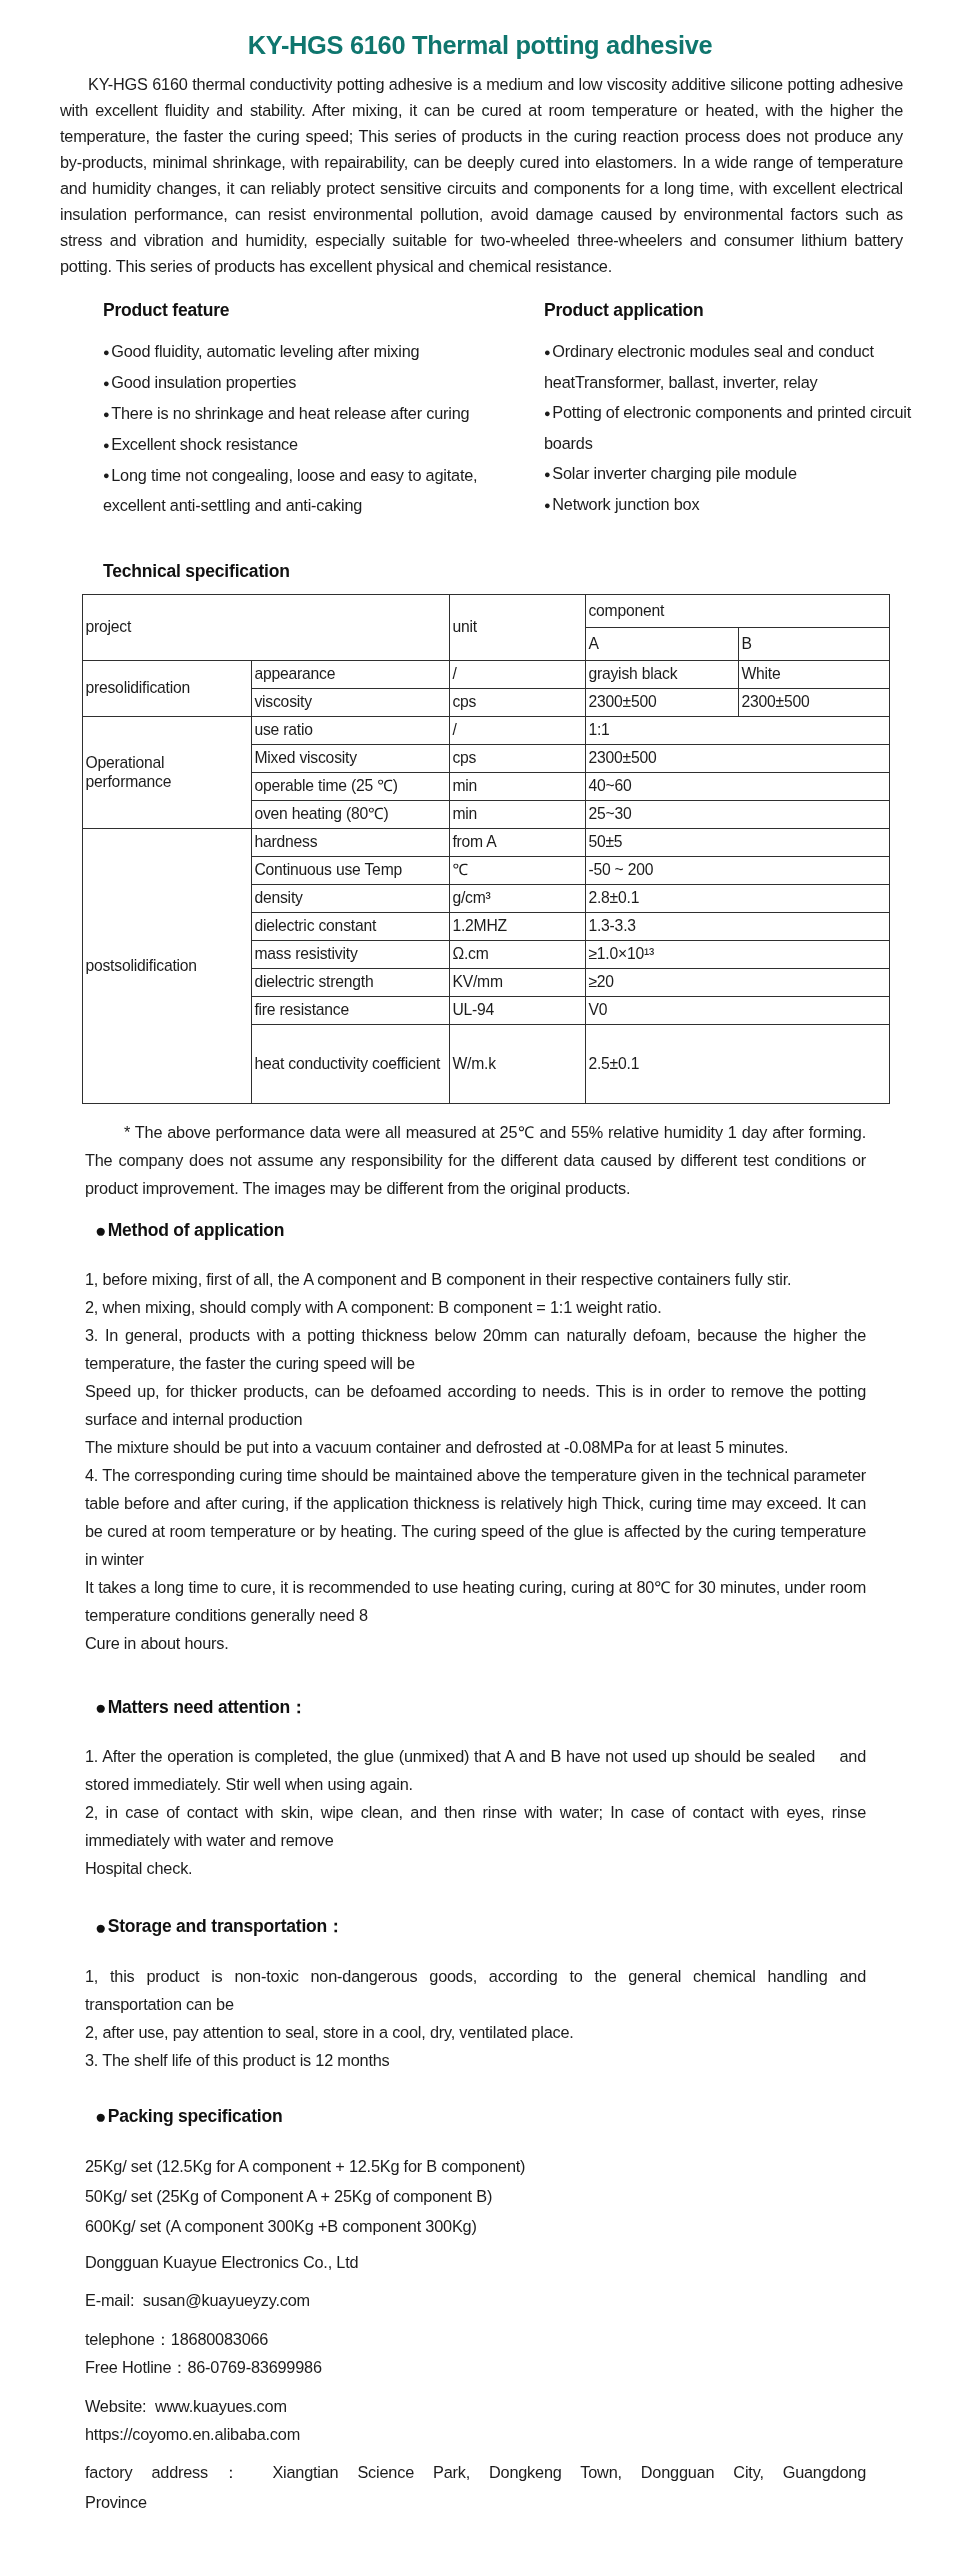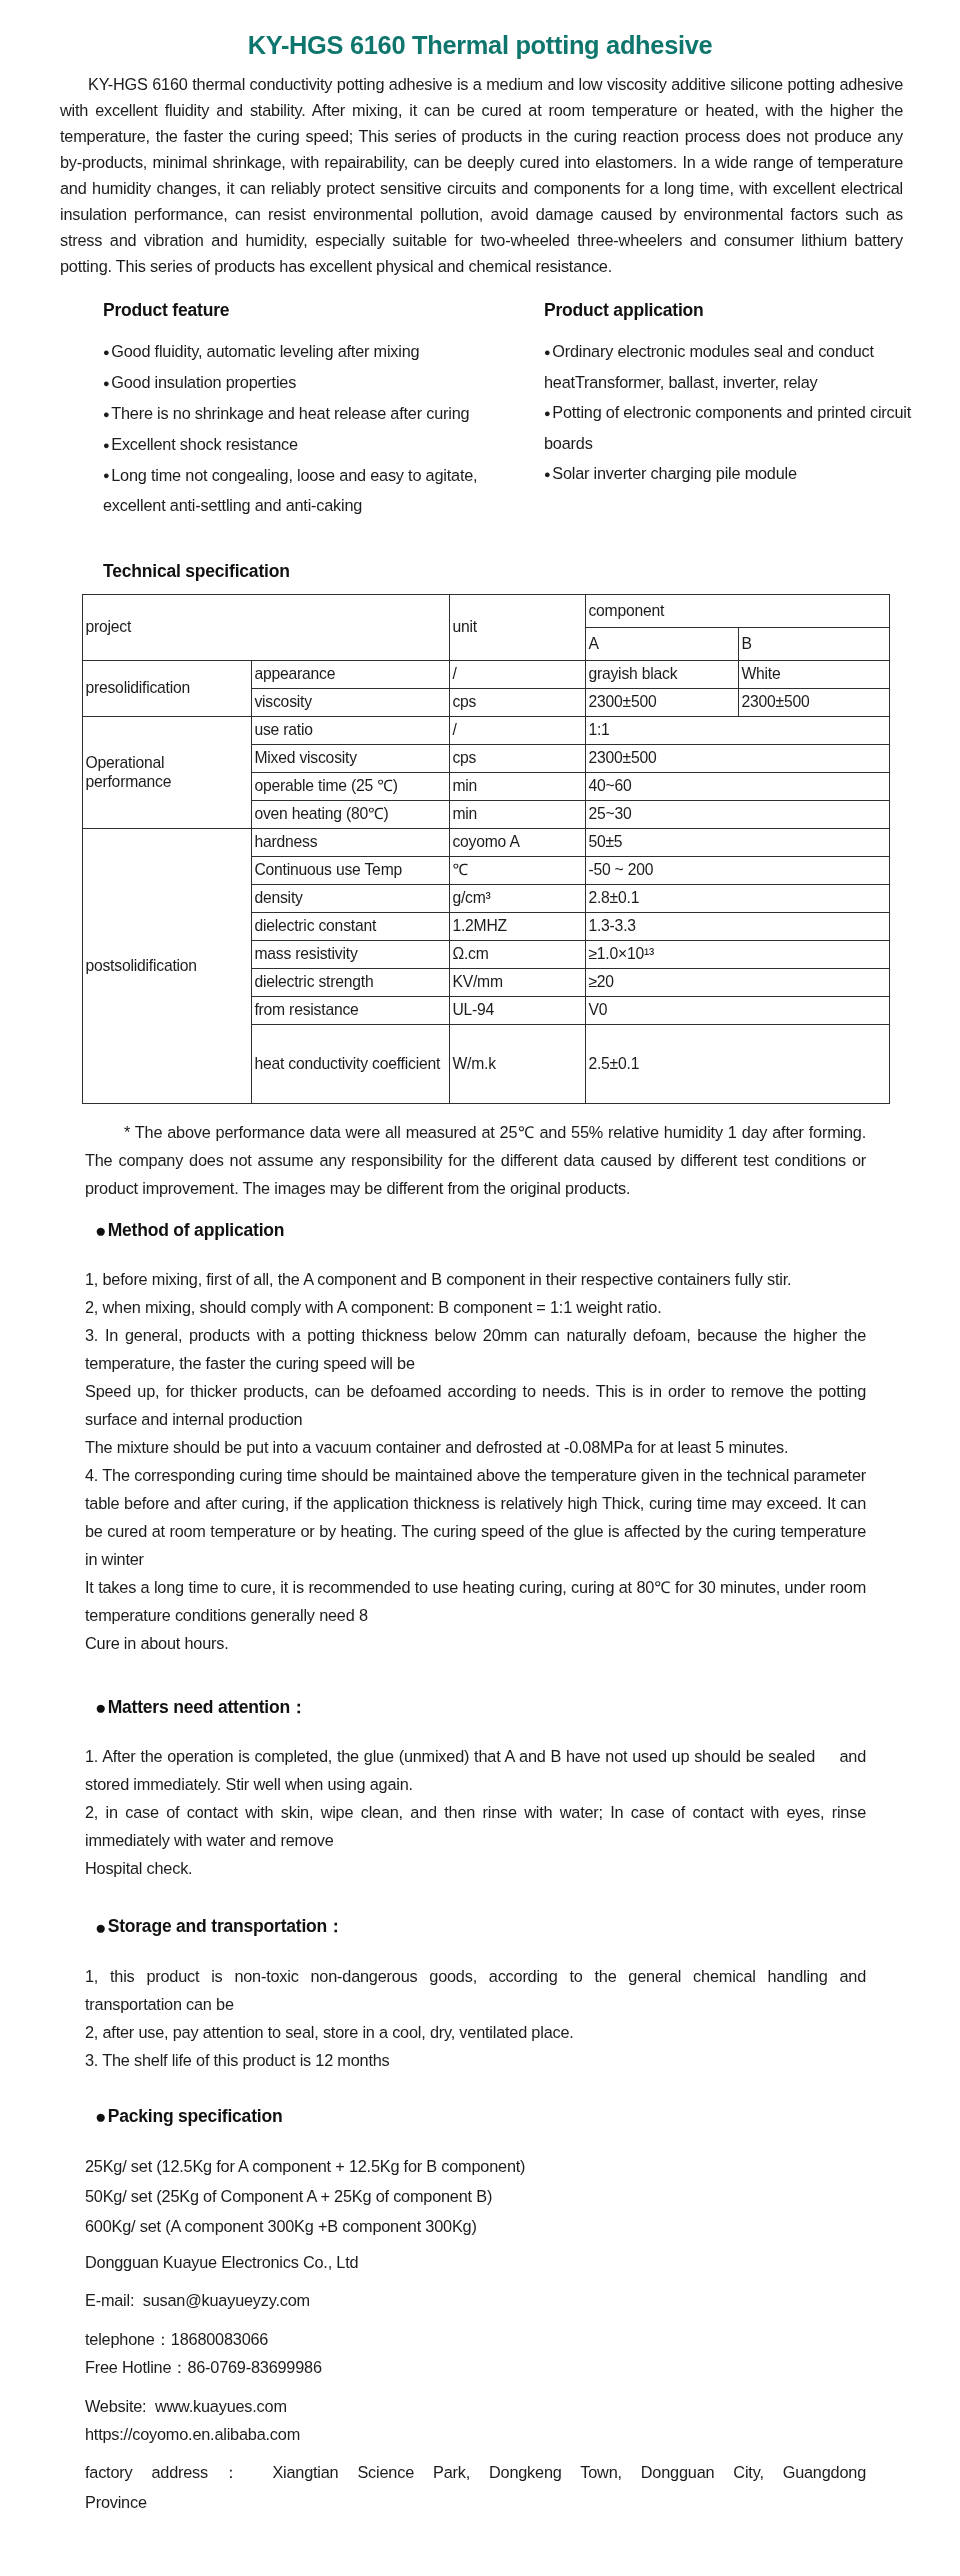--- a/index.html
+++ b/index.html
@@ -101,20 +101,21 @@
         <div class="bitem"><span class="dot">●</span><span>Excellent shock resistance</span></div>
         <div class="bitem"><span class="dot">●</span><span>Long time not congealing, loose and easy to agitate, excellent anti-settling and anti-caking</span></div>
       </div>
     </div>
     <div class="col-right">
       <div class="col-head">Product application</div>
       <div class="blist">
         <div class="bitem"><span class="dot">●</span><span>Ordinary electronic modules seal and conduct heatTransformer, ballast, inverter, relay</span></div>
         <div class="bitem"><span class="dot">●</span><span>Potting of electronic components and printed circuit boards</span></div>
         <div class="bitem"><span class="dot">●</span><span>Solar inverter charging pile module</span></div>
+        <div class="bitem"><span class="dot">●</span><span>Network junction box</span></div>
       </div>
     </div>
   </div>
 
   <div class="sec-head-plain">Technical specification</div>
 
   <table class="spec">
     <colgroup>
       <col style="width:169px">
         <col style="width:198px">
@@ -165,21 +166,21 @@
       </tr>
       <tr class="drow">
         <td>oven heating  (80℃)</td>
         <td>min</td>
         <td colspan="2">25~30</td>
       </tr>
 
       <tr class="drow">
         <td rowspan="8">postsolidification</td>
         <td>hardness</td>
-        <td>coyomo A</td>
+        <td>from A</td>
         <td colspan="2">50±5</td>
       </tr>
       <tr class="drow">
         <td>Continuous use Temp</td>
         <td>℃</td>
         <td colspan="2">-50 ~ 200</td>
       </tr>
       <tr class="drow">
         <td>density</td>
         <td>g/cm³</td>
@@ -194,21 +195,21 @@
         <td>mass resistivity</td>
         <td>Ω.cm</td>
         <td colspan="2">≥1.0×10¹³</td>
       </tr>
       <tr class="drow">
         <td>dielectric strength</td>
         <td>KV/mm</td>
         <td colspan="2">≥20</td>
       </tr>
       <tr class="drow">
-        <td>from resistance</td>
+        <td>fire resistance</td>
         <td>UL-94</td>
         <td colspan="2">V0</td>
       </tr>
       <tr class="tall">
         <td>heat conductivity coefficient</td>
         <td>W/m.k</td>
         <td colspan="2">2.5±0.1</td>
       </tr>
     </tbody>
   </table>

